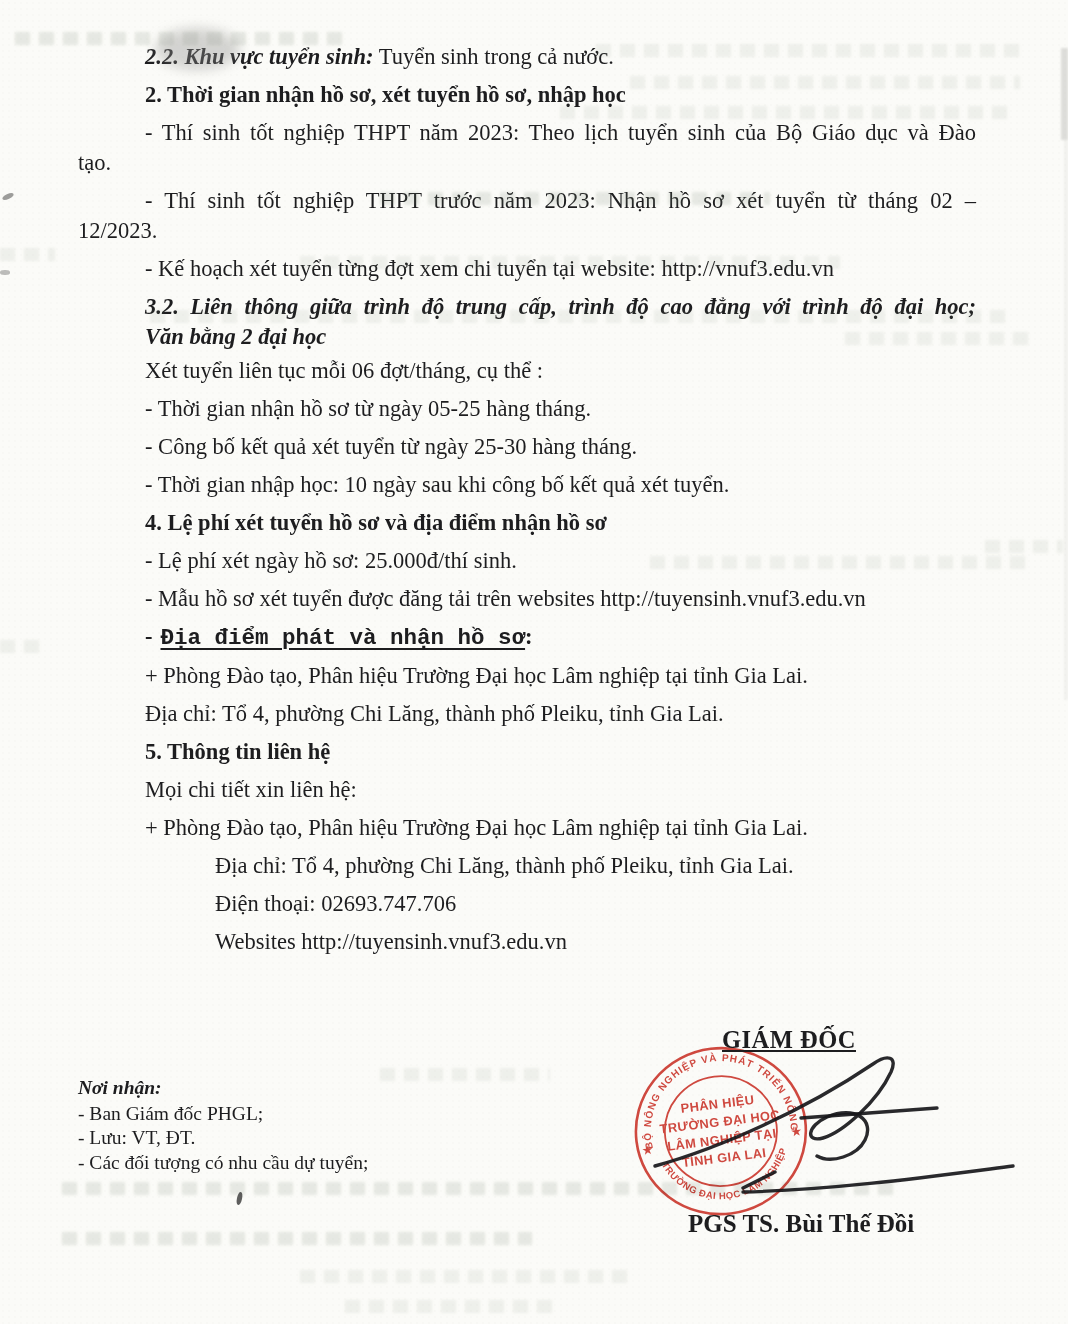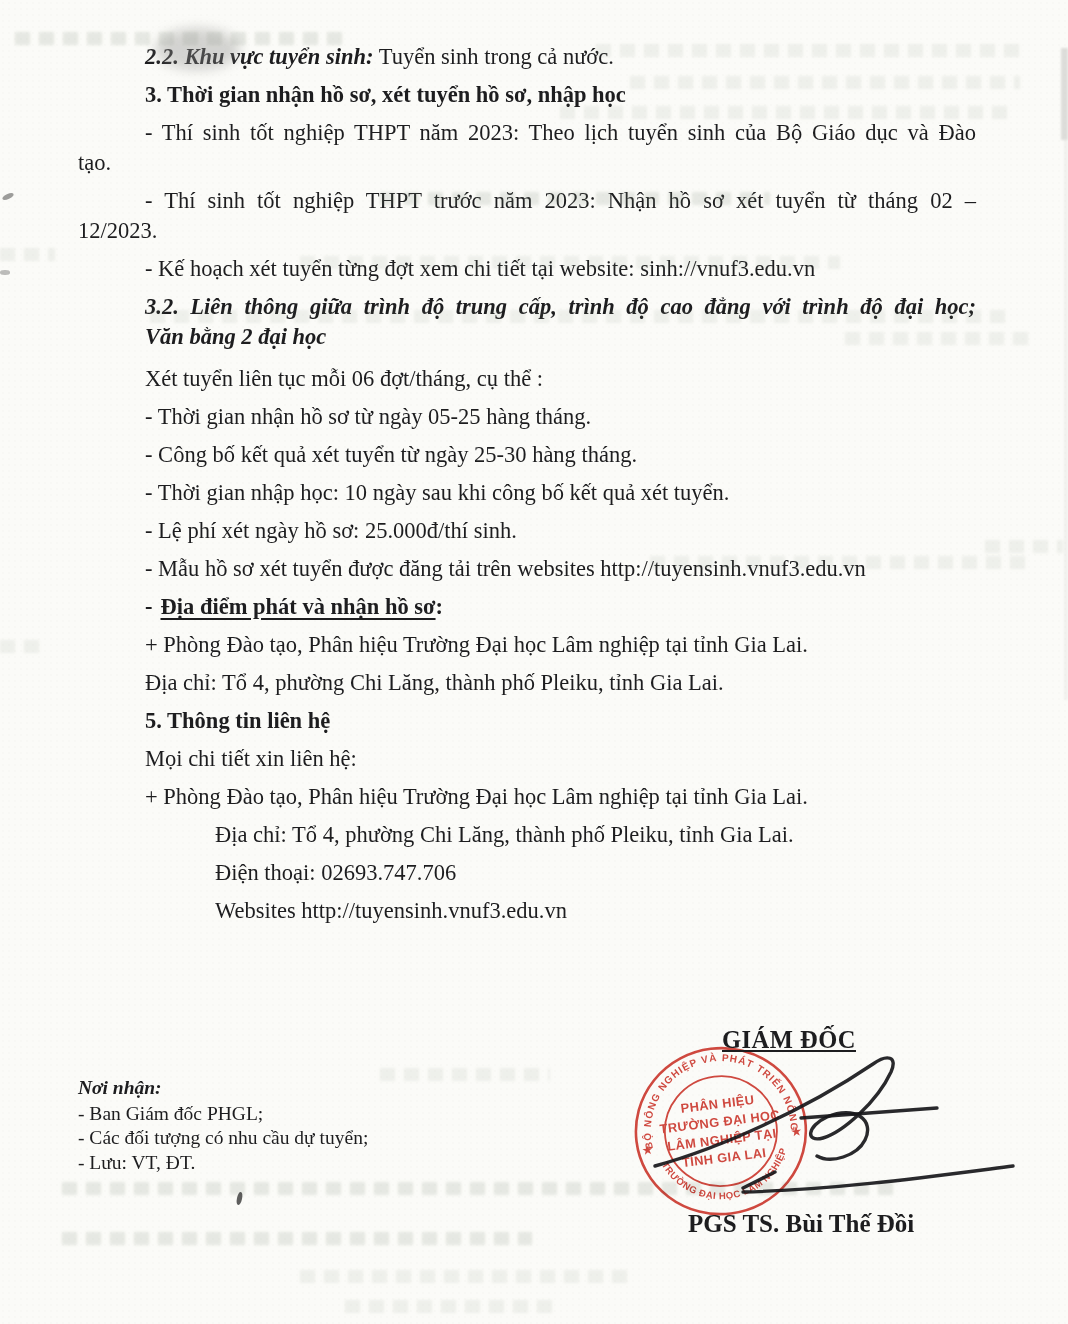--- a/index.html
+++ b/index.html
@@ -21,23 +21,23 @@
     position: absolute; left: 78px; top: 42px; width: 898px;
     font-size: 22.5px; line-height: 30px;
   }
   .ln { margin: 0 0 8px 0; }
   .nogap { margin-bottom: 0; }
   .ind { text-indent: 67px; }
   .ind2 { text-indent: 137px; }
   .jline { text-align: justify; text-align-last: justify; }
   .b { font-weight: bold; }
   .bi { font-weight: bold; font-style: italic; }
-  .h32-block { padding-left: 67px; margin-bottom: 12px; }
+  .h32-block { padding-left: 67px; margin-bottom: 4px; }
   .h32-block .jline { text-indent: 0; }
-  .u { text-decoration: underline; text-decoration-thickness: 2px; text-underline-offset: 4px; }
+  .u { text-decoration: underline; text-decoration-thickness: 2px; text-underline-offset: 4px; font-family: Liberation Mono, monospace; }
   .dash-prefix { margin-right: 8px; }
   
   .recipients {
     position: absolute; left: 78px; top: 1076px;
     font-size: 19.5px; line-height: 24.5px;
   }
   .recipients .label { font-weight: bold; font-style: italic; margin-bottom: 1px; }
   
   .sig-title {
     position: absolute; left: 722px; top: 1026px;
@@ -107,52 +107,53 @@
   <div class="ghost dim" style="left:300px;top:1270px;width:330px;"></div>
   <div class="ghost dim" style="left:345px;top:1300px;width:215px;"></div>
   <div class="edge-strip" style="left:1061px;top:48px;width:7px;height:92px;opacity:.55;"></div>
   <div class="edge-strip" style="left:1064px;top:140px;width:4px;height:560px;opacity:.18;"></div>
   <div class="speck" style="left:237px;top:1192px;width:5px;height:13px;transform:rotate(12deg);opacity:.75;"></div>
   <div class="speck" style="left:2px;top:194px;width:12px;height:5px;transform:rotate(-25deg);opacity:.45;"></div>
   <div class="speck" style="left:0px;top:270px;width:10px;height:5px;opacity:.3;"></div>
 
   <div class="content">
     <div class="ln ind"><span class="bi">2.2. Khu vực tuyển sinh:</span> <span>Tuyển sinh trong cả nước.</span></div>
-    <div class="ln ind b">3. Thời gian nhận hồ sơ, xét tuyển hồ sơ, nhập học</div>
+    <div class="ln ind b">2. Thời gian nhận hồ sơ, xét tuyển hồ sơ, nhập học</div>
     <div class="ln nogap ind jline">- Thí sinh tốt nghiệp THPT năm 2023: Theo lịch tuyển sinh của Bộ Giáo dục và Đào</div>
     <div class="ln">tạo.</div>
     <div class="ln nogap ind jline">- Thí sinh tốt nghiệp THPT trước năm 2023: Nhận hồ sơ xét tuyển từ tháng 02 –</div>
     <div class="ln">12/2023.</div>
-    <div class="ln ind">- Kế hoạch xét tuyển từng đợt xem chi tiết tại website: sinh://vnuf3.edu.vn</div>
+    <div class="ln ind">- Kế hoạch xét tuyển từng đợt xem chi tuyển tại website: http://vnuf3.edu.vn</div>
     <div class="h32-block bi">
       <div class="jline">3.2. Liên thông giữa trình độ trung cấp, trình độ cao đẳng với trình độ đại học;</div>
       <div>Văn bằng 2 đại học</div>
     </div>
     <div class="ln ind">Xét tuyển liên tục mỗi 06 đợt/tháng, cụ thể :</div>
     <div class="ln ind">- Thời gian nhận hồ sơ từ ngày 05-25 hàng tháng.</div>
     <div class="ln ind">- Công bố kết quả xét tuyển từ ngày 25-30 hàng tháng.</div>
     <div class="ln ind">- Thời gian nhập học: 10 ngày sau khi công bố kết quả xét tuyển.</div>
+    <div class="ln ind b">4. Lệ phí xét tuyển hồ sơ và địa điểm nhận hồ sơ</div>
     <div class="ln ind">- Lệ phí xét ngày hồ sơ: 25.000đ/thí sinh.</div>
     <div class="ln ind">- Mẫu hồ sơ xét tuyển được đăng tải trên websites http://tuyensinh.vnuf3.edu.vn</div>
     <div class="ln ind b"><span class="dash-prefix">-</span><span class="u">Địa điểm phát và nhận hồ sơ</span><span>:</span></div>
     <div class="ln ind">+ Phòng Đào tạo, Phân hiệu Trường Đại học Lâm nghiệp tại tỉnh Gia Lai.</div>
     <div class="ln ind">Địa chỉ: Tổ 4, phường Chi Lăng, thành phố Pleiku, tỉnh Gia Lai.</div>
     <div class="ln ind b">5. Thông tin liên hệ</div>
     <div class="ln ind">Mọi chi tiết xin liên hệ:</div>
     <div class="ln ind">+ Phòng Đào tạo, Phân hiệu Trường Đại học Lâm nghiệp tại tỉnh Gia Lai.</div>
     <div class="ln ind2">Địa chỉ: Tổ 4, phường Chi Lăng, thành phố Pleiku, tỉnh Gia Lai.</div>
     <div class="ln ind2">Điện thoại: 02693.747.706</div>
     <div class="ln ind2">Websites http://tuyensinh.vnuf3.edu.vn</div>
   </div>
 
   <div class="recipients">
     <div class="label">Nơi nhận:</div>
     <div>- Ban Giám đốc PHGL;</div>
+    <div>- Lưu: VT, ĐT.</div>
     <div>- Các đối tượng có nhu cầu dự tuyển;</div>
-    <div>- Lưu: VT, ĐT.</div>
   </div>
 
   <div class="sig-title">GIÁM ĐỐC</div>
 
   <div class="stamp">
     <svg width="180" height="176" viewBox="0 0 180 176" xmlns="http://www.w3.org/2000/svg" xmlns:xlink="http://www.w3.org/1999/xlink">
       <defs>
         <path id="arcTop" d="M 21.4 105.1 A 70 70 0 1 1 156.6 105.1"></path>
         <path id="arcBottom" d="M 24 107 A 68 68 0 0 0 154 107"></path>
       </defs>

